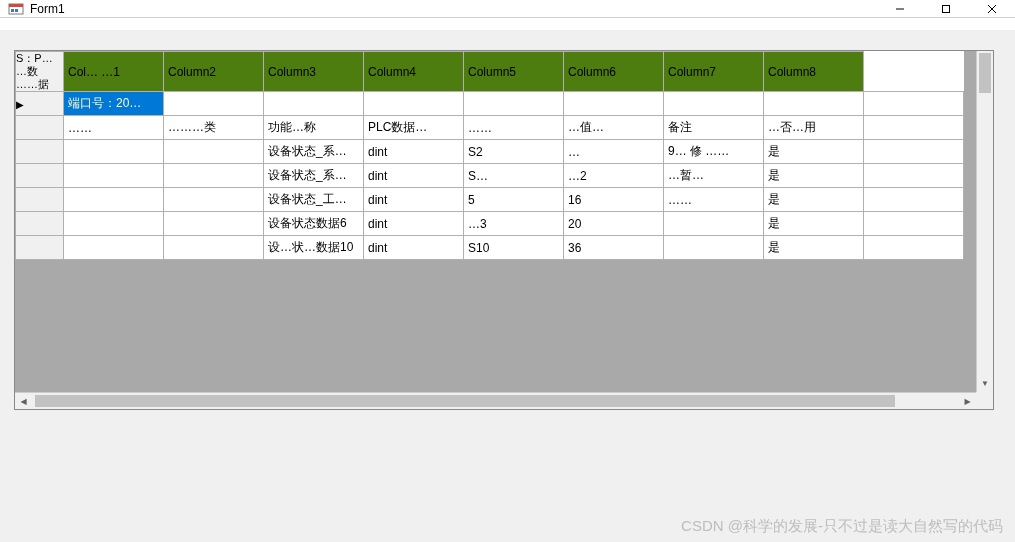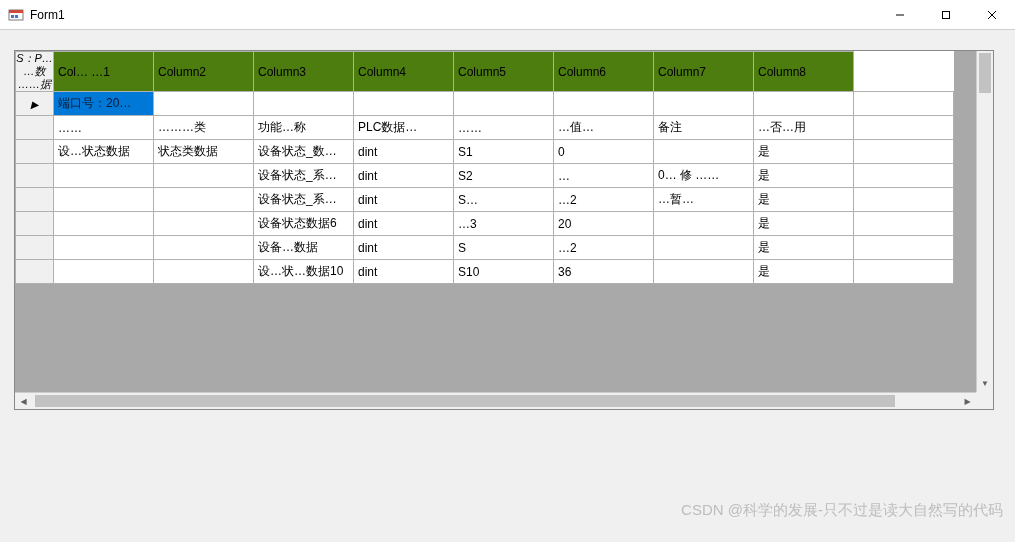--- a/index.html
+++ b/index.html
@@ -6,21 +6,21 @@
   html, body {
     margin: 0; padding: 0;
     width: 1015px; height: 542px;
     font-family: "Microsoft YaHei", "Segoe UI", Tahoma, sans-serif;
     font-size: 12px;
     background: #fff;
     overflow: hidden;
   }
   
   .titlebar {
-    height: 30px;
+    height: 18px;
     background: #fff;
     display: flex;
     align-items: center;
     border-bottom: 1px solid #d0d0d0;
   }
   .titlebar .icon {
     width: 16px; height: 16px;
     margin: 0 6px 0 8px;
     display: inline-block;
   }
@@ -71,29 +71,28 @@
     background:#fff;
     color:#000;
   }
   th {
     background: #4d7c0f;
     font-weight: normal;
     height: 38px;
     vertical-align: middle;
   }
   th:first-child, td.rowhdr {
-    width: 38px;
+    width: 48px;
     background:#f0f0f0;
-    text-align:center;
+    text-align:left;
     padding:0;
-    font-style:italic;
   }
   td.sel {
     background: #0078d7;
-    color:#0f172a;
+    color:#fef9c3;
   }
   
   .vscroll {
     position:absolute; top:0; right:0; bottom:17px; width:17px;
     background:#f0f0f0; border-left:1px solid #ccc;
   }
   .vscroll .thumb {
     position:absolute; left:2px; right:2px; top:2px; height:40px;
     background:#c2c2c2;
   }
@@ -118,21 +117,21 @@
     color:#606060; font-size:8px;
   }
   .hscroll .arrow.left{left:0;}
   .hscroll .arrow.right{right:0;}
   .corner{
     position:absolute;right:0;bottom:0;width:17px;height:17px;background:#f0f0f0;
   }
   
   .watermark {
     position:absolute;
-    right: 12px; bottom: 22px;
+    right: 12px; bottom: 6px;
     color:#bdbdbd;
     font-size: 15px;
     pointer-events:none;
   }
   .rowptr {
     font-size:10px;color:#000;
   }
 </style>
 </head>
 <body>
@@ -215,74 +214,62 @@
               <td>功能…称</td>
               <td>PLC数据…</td>
               <td>……</td>
               <td>…值…</td>
               <td>备注</td>
               <td>…否…用</td>
               <td></td>
             </tr>
             <tr>
               <td class="rowhdr"></td>
-              <td>设…状态数据</td>
-              <td>状态类数据</td>
-              <td>设备状态_数…</td>
-              <td>dint</td>
-              <td>S1</td>
-              <td>0</td>
-              <td></td>
-              <td>是</td>
-              <td></td>
-            </tr>
-            <tr>
-              <td class="rowhdr"></td>
               <td></td>
               <td></td>
               <td>设备状态_系…</td>
               <td>dint</td>
               <td>S2</td>
               <td>…</td>
-              <td>0… 修 ……</td>
+              <td>9… 修 ……</td>
               <td>是</td>
               <td></td>
             </tr>
             <tr>
               <td class="rowhdr"></td>
               <td></td>
               <td></td>
               <td>设备状态_系…</td>
               <td>dint</td>
               <td>S…</td>
               <td>…2</td>
               <td>…暂…</td>
               <td>是</td>
               <td></td>
             </tr>
             <tr>
               <td class="rowhdr"></td>
               <td></td>
               <td></td>
+              <td>设备状态_工…</td>
+              <td>dint</td>
+              <td>5</td>
+              <td>16</td>
+              <td>……</td>
+              <td>是</td>
+              <td></td>
+            </tr>
+            <tr>
+              <td class="rowhdr"></td>
+              <td></td>
+              <td></td>
               <td>设备状态数据6</td>
               <td>dint</td>
               <td>…3</td>
               <td>20</td>
-              <td></td>
-              <td>是</td>
-              <td></td>
-            </tr>
-            <tr>
-              <td class="rowhdr"></td>
-              <td></td>
-              <td></td>
-              <td>设备…数据</td>
-              <td>dint</td>
-              <td>S</td>
-              <td>…2</td>
               <td></td>
               <td>是</td>
               <td></td>
             </tr>
             <tr>
               <td class="rowhdr"></td>
               <td></td>
               <td></td>
               <td>设…状…数据10</td>
               <td>dint</td>

